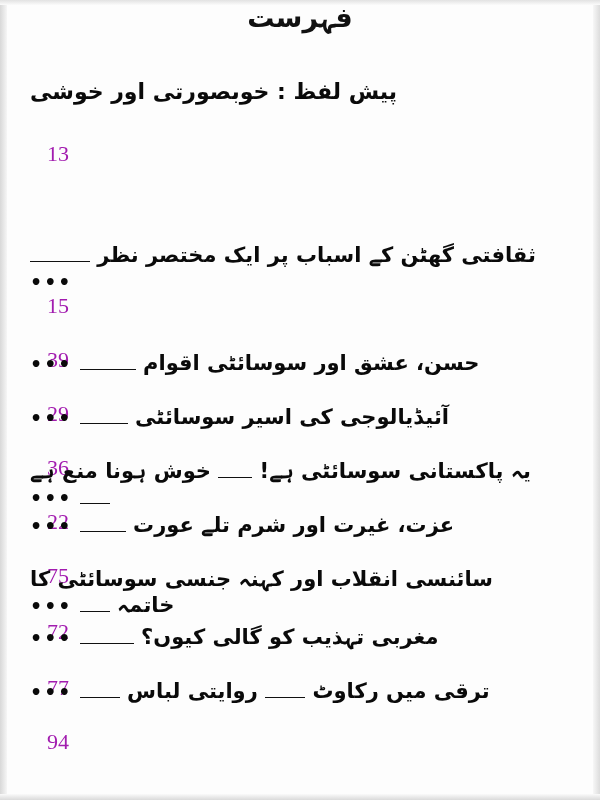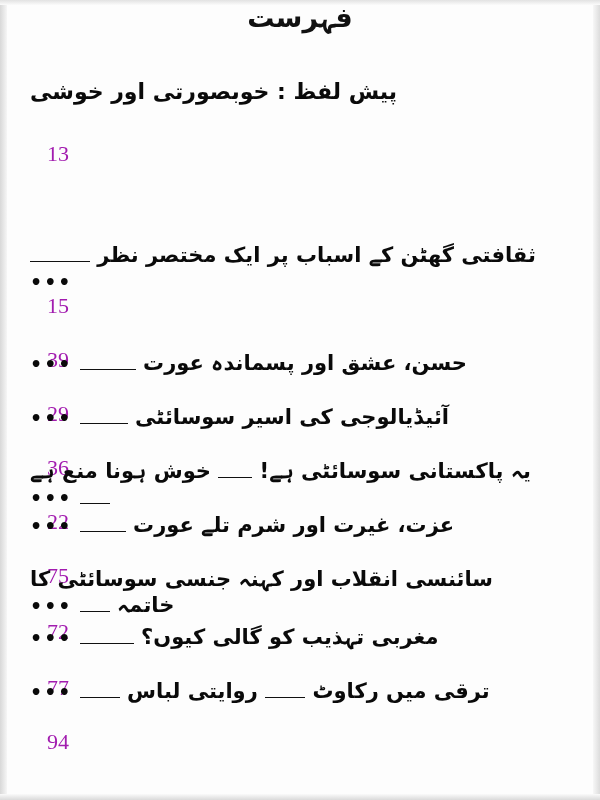--- a/index.html
+++ b/index.html
@@ -168,21 +168,21 @@
       </span>
     </div>
 
     <div class="entry row">
       <span class="pagenum">39</span>
     </div>
 
     <div class="entry row">
       <span class="pagenum">29</span>
       <span class="title">
-        <span>حسن، عشق اور پسماندہ عورت</span>
+        <span>حسن، عشق اور سوسائٹی اقوام</span>
         <span class="gap" style="width:56px"></span>
         <span class="dots">•••</span>
       </span>
     </div>
 
     <div class="entry row">
       <span class="pagenum">36</span>
       <span class="title">
         <span>آئیڈیالوجی کی اسیر سوسائٹی</span>
         <span class="gap" style="width:48px"></span>

